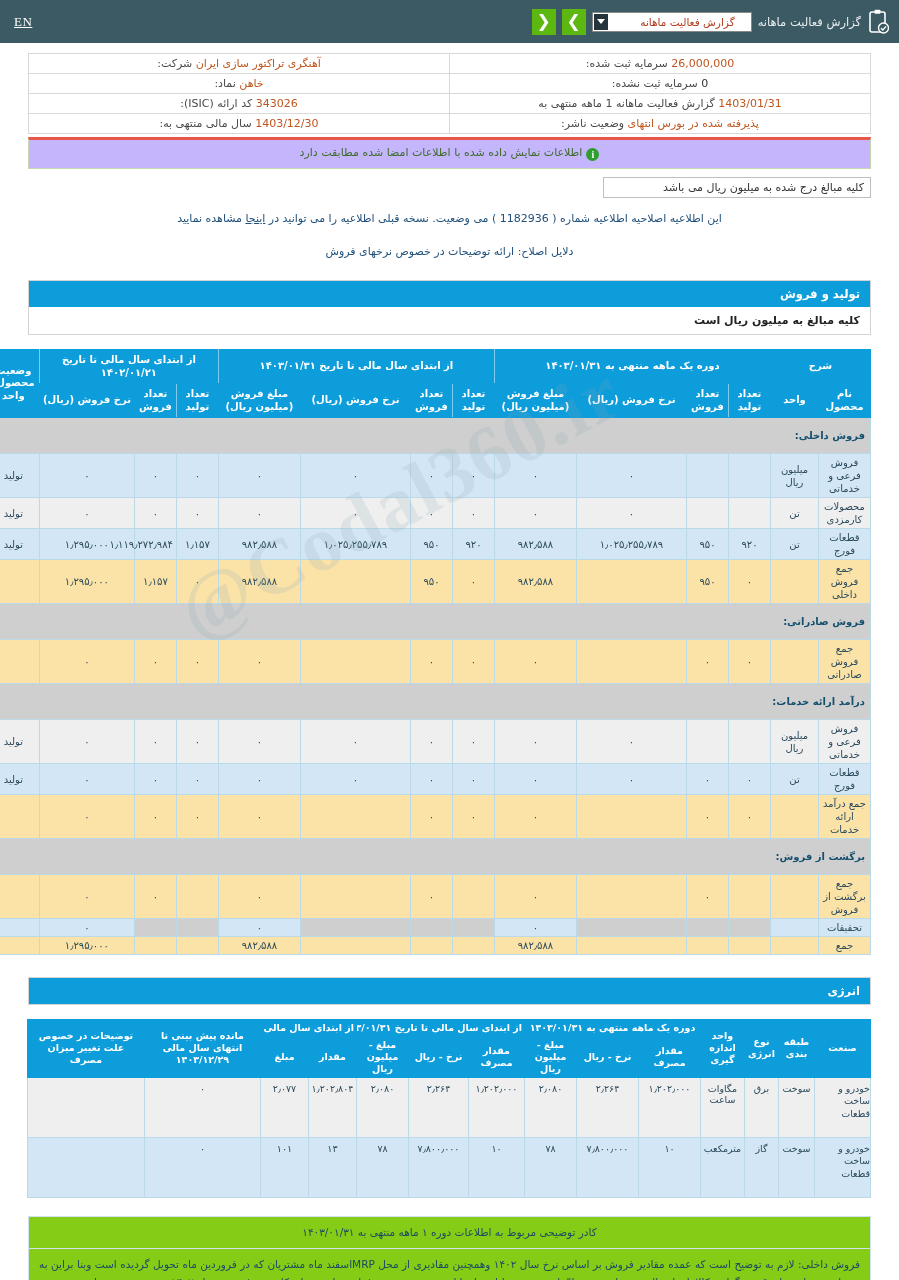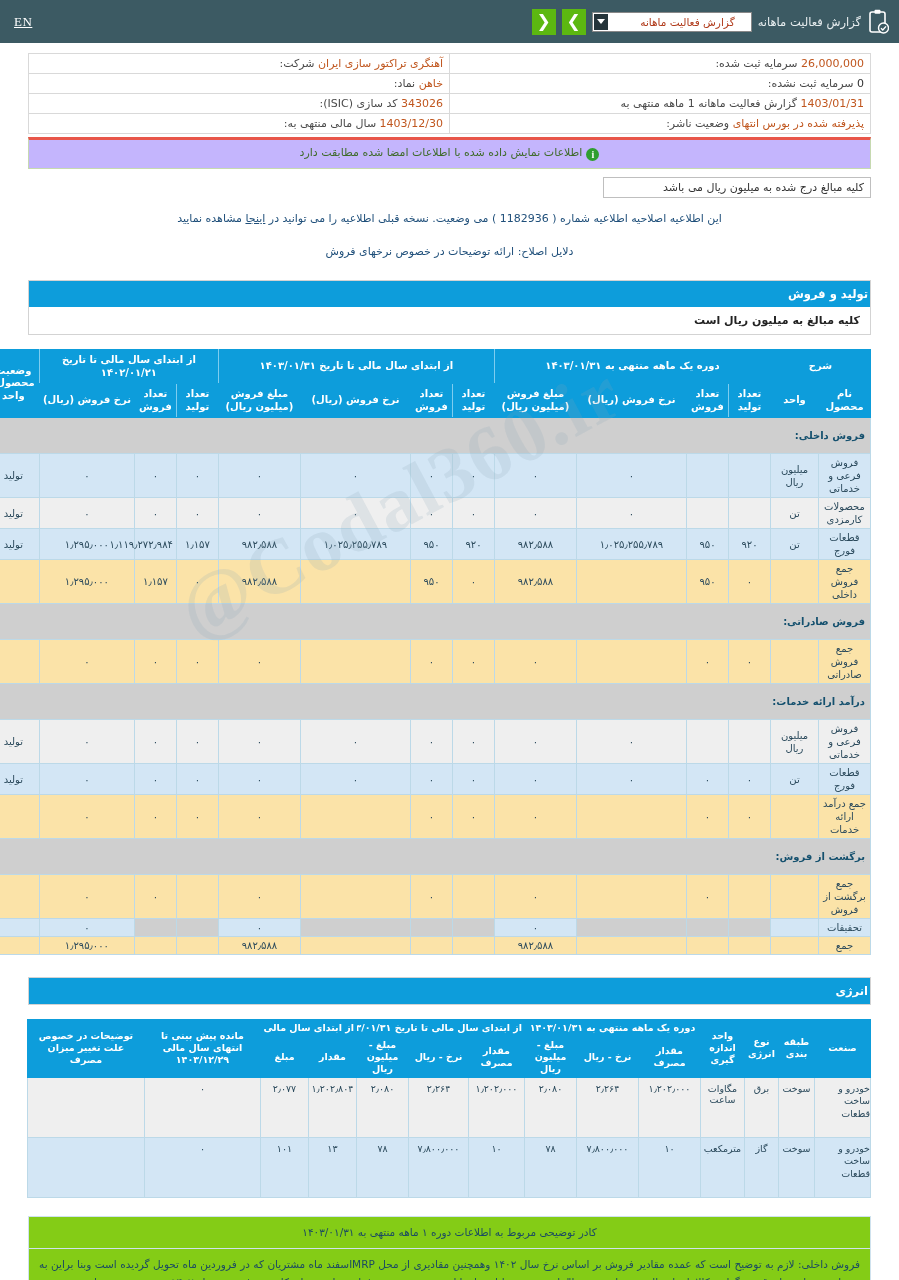--- a/index.html
+++ b/index.html
@@ -43,21 +43,21 @@
     font-size: 13px; color: #fff; text-decoration: underline;
     font-family: "Liberation Serif", serif; letter-spacing: 0.5px;
   }
 
   
   .page { padding: 0 28px; direction: rtl; }
 
   .info-table { width: 100%; border-collapse: collapse; margin-top: 10px; }
   .info-table td {
     border: 1px solid #d9d9d9; height: 20px; padding: 1px 6px;
-    font-size: 11px; color: #444; white-space: nowrap;
+    font-size: 11px; color: #444; white-space: nowrap; text-align: center;
   }
   .info-table td.half { width: 50%; }
   .lbl { color: #4a4a4a; }
   .val { color: #c0561e; }
   .val-dark { color: #333; }
 
   .notice {
     margin-top: 3px; border: 1px solid #c6d9b0; border-top: 3px solid #e8564a;
     background: #c4b5fd; color: #3f6b2a; font-size: 11px;
     text-align: center; padding: 6px 0 7px; position: relative;
@@ -75,21 +75,21 @@
   }
 
   .amend-line { text-align: center; font-size: 11px; color: #1f4f7a; margin-top: 14px; }
   .amend-line a { color: #1f4f7a; text-decoration: underline; }
   .reason-line { text-align: center; font-size: 11px; color: #1f4f7a; margin-top: 20px; }
 
   
   .section-wrap { margin-top: 22px; border: 1px solid #d3d3d3; }
   .section-head {
     background: #0d9ddb; color: #fff; font-size: 11.5px; font-weight: bold;
-    padding: 6px 2px; text-align: right;
+    padding: 6px 10px; text-align: right;
   }
   .section-note {
     background: #fff; font-size: 11px; color: #222; padding: 7px 10px; font-weight: bold;
   }
 
   
   table.grid { width: 100%; border-collapse: collapse; table-layout: fixed; }
   table.grid th, table.grid td {
     border: 1px solid #bcd9e8; font-size: 10px; padding: 2px 3px;
     text-align: center; color: #2b4a5c; vertical-align: middle;
@@ -194,21 +194,21 @@
         <span class="lbl">نماد:</span>
       </td>
     </tr>
     <tr>
       <td>
         <span class="val">1403/01/31</span>
         <span class="lbl">گزارش فعالیت ماهانه  1 ماهه منتهی به</span>
       </td>
       <td>
         <span class="val">343026</span>
-        <span class="lbl">کد سازی (ISIC):</span>
+        <span class="lbl">کد ارائه (ISIC):</span>
       </td>
     </tr>
     <tr>
       <td>
         <span class="val">پذیرفته شده در بورس انتهای</span>
         <span class="lbl">وضعیت ناشر:</span>
       </td>
       <td>
         <span class="val">1403/12/30</span>
         <span class="lbl">سال مالی منتهی به:</span>

